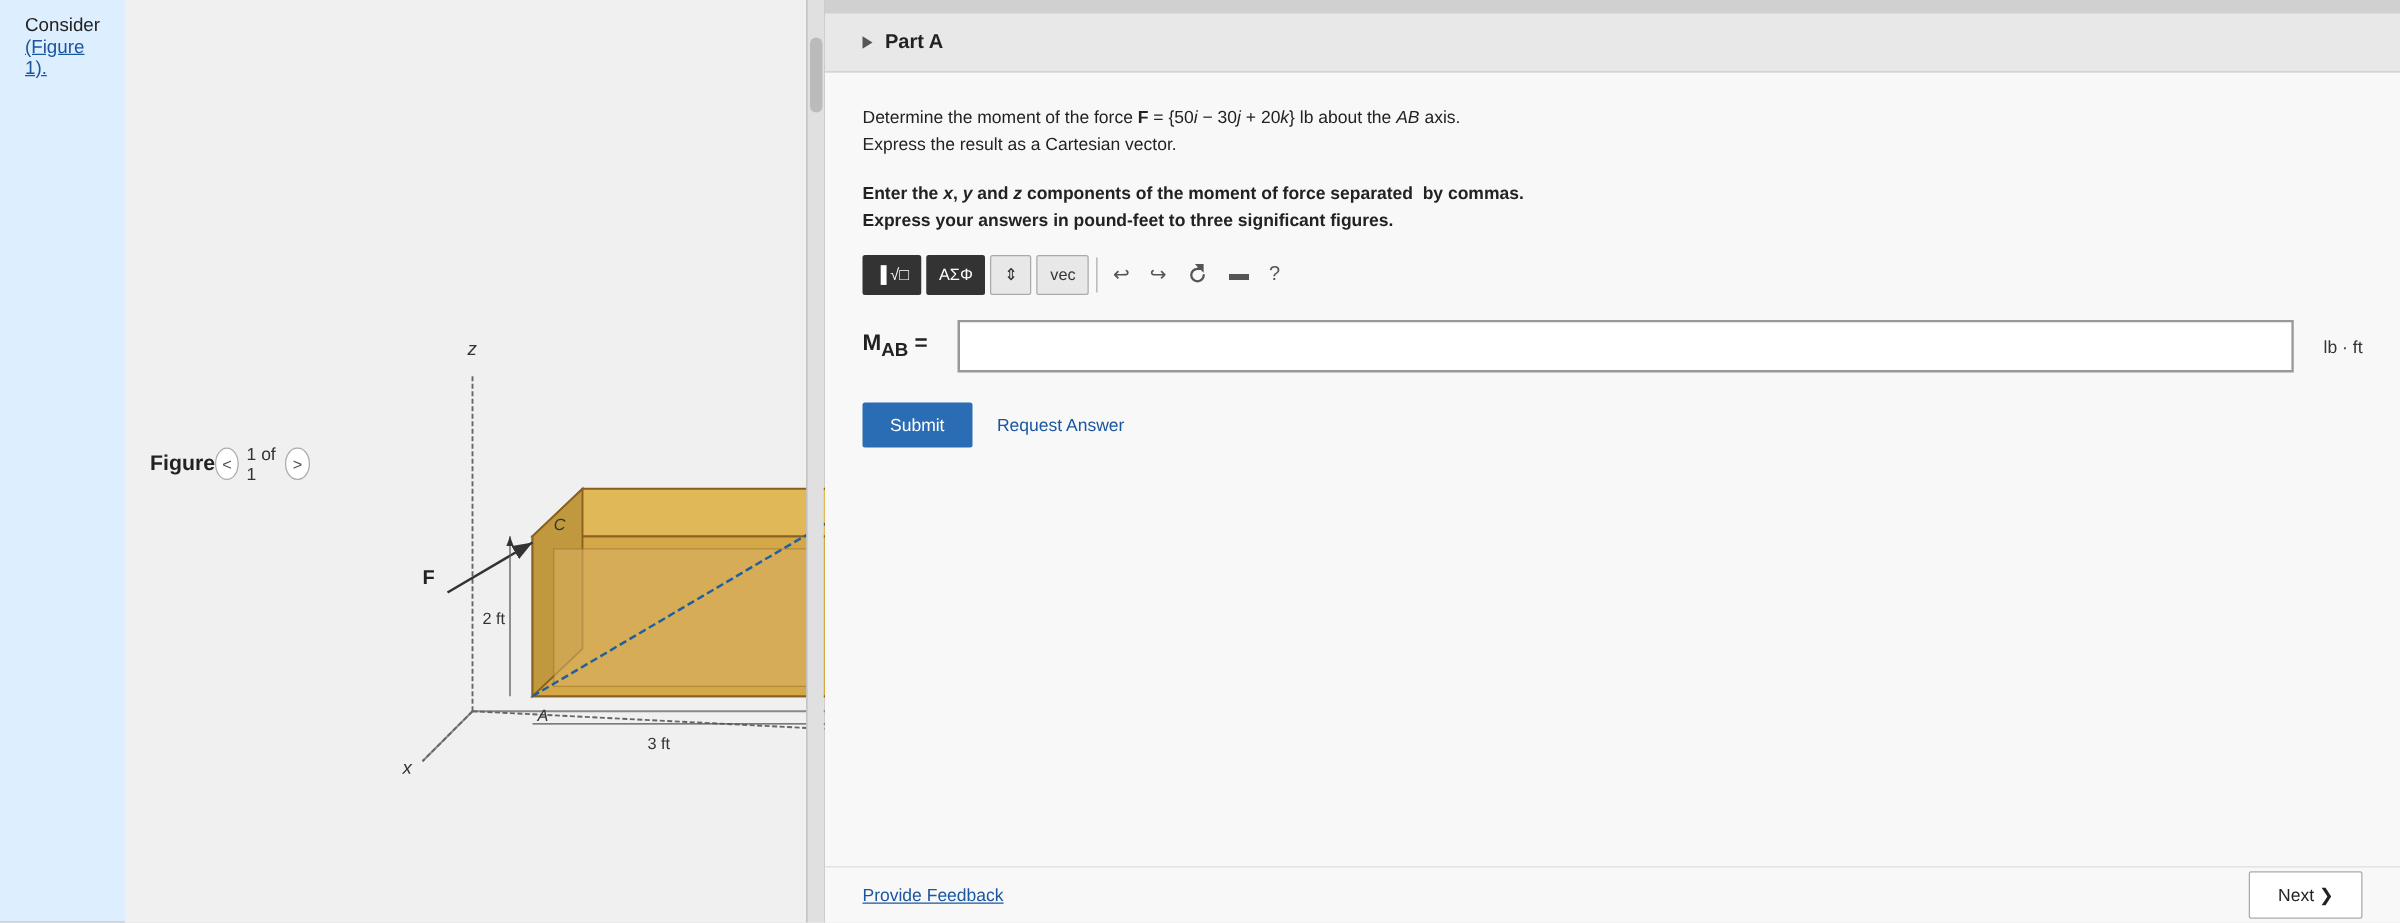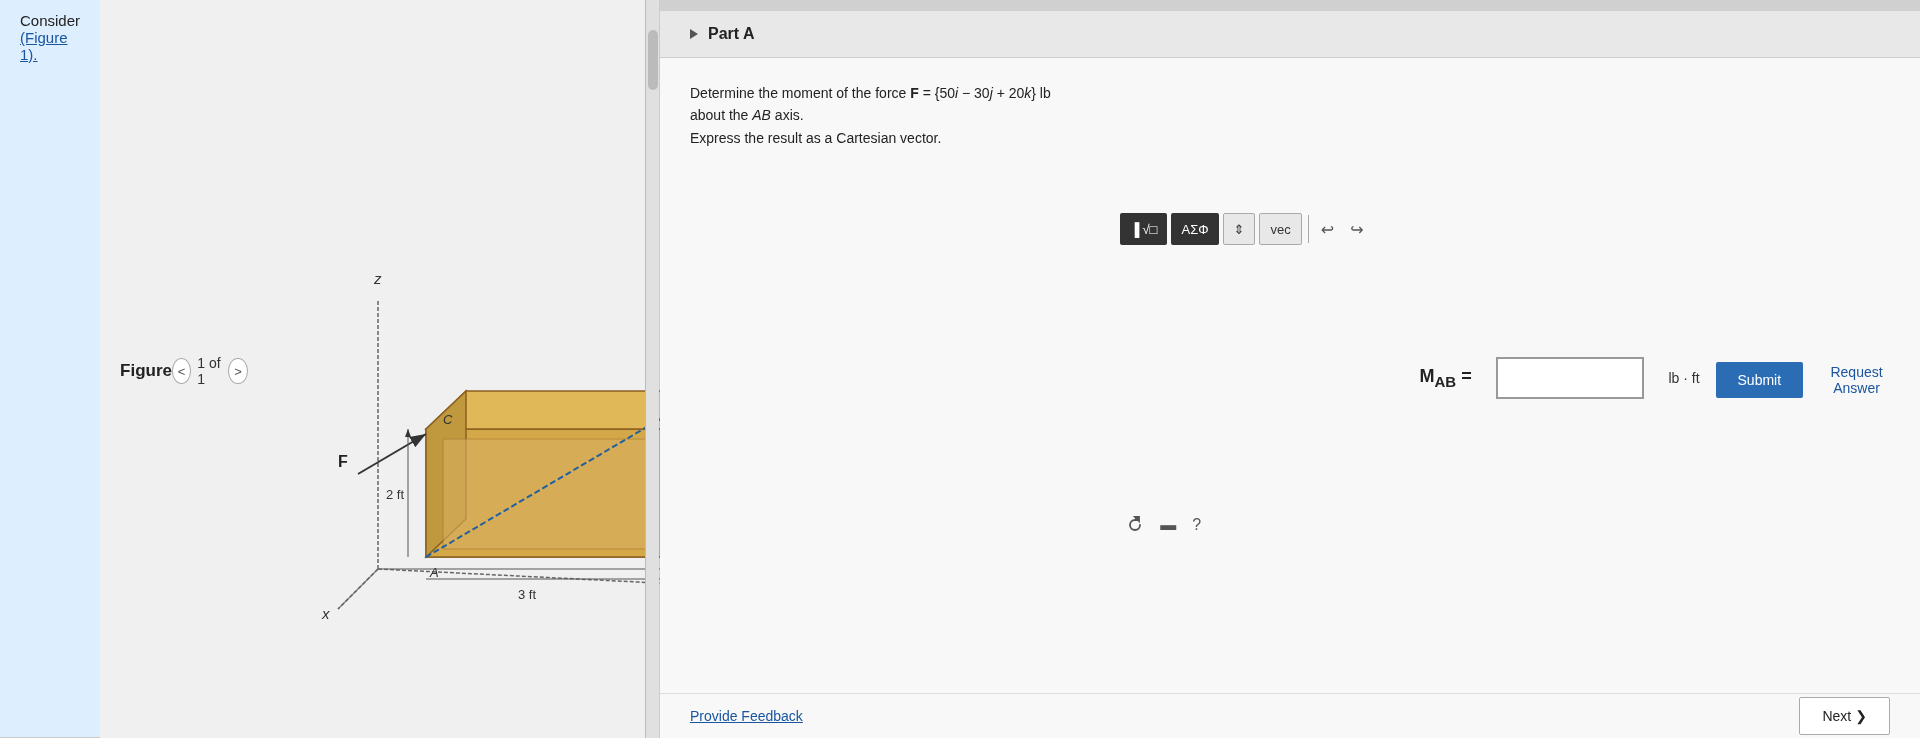--- a/index.html
+++ b/index.html
@@ -112,21 +112,21 @@
     .part-a-title {
       font-size: 16px;
       font-weight: bold;
       color: #222;
     }
 
     .content-area {
       flex: 1;
       padding: 24px 30px;
       display: flex;
-      flex-direction: row;
+      flex-direction: column;
       gap: 16px;
     }
 
     .problem-text {
       font-size: 14px;
       color: #222;
       line-height: 1.6;
     }
 
     .math-toolbar {
@@ -362,20 +362,26 @@
     <div class="problem-text">
       <div>
         Determine the moment of the force <strong>F</strong> = {50<em>i</em> − 30<em>j</em> + 20<em>k</em>} lb about the <em>AB</em> axis.
       </div>
       <div>
         Express the result as a Cartesian vector.
       </div>
     </div>
 
     <div class="problem-text bold-line">
+      <div>
+        <strong>Enter the <em>x</em>, <em>y</em> and <em>z</em> components of the moment of force separated&nbsp; by commas.</strong>
+      </div>
+      <div>
+        <strong>Express your answers in pound-feet to three significant figures.</strong>
+      </div>
     </div>
 
     <div class="math-toolbar">
       <button class="toolbar-btn">
         <span>▐</span>
         <span>√□</span>
       </button>
       <button class="toolbar-btn">
         <span>ΑΣΦ</span>
       </button>

